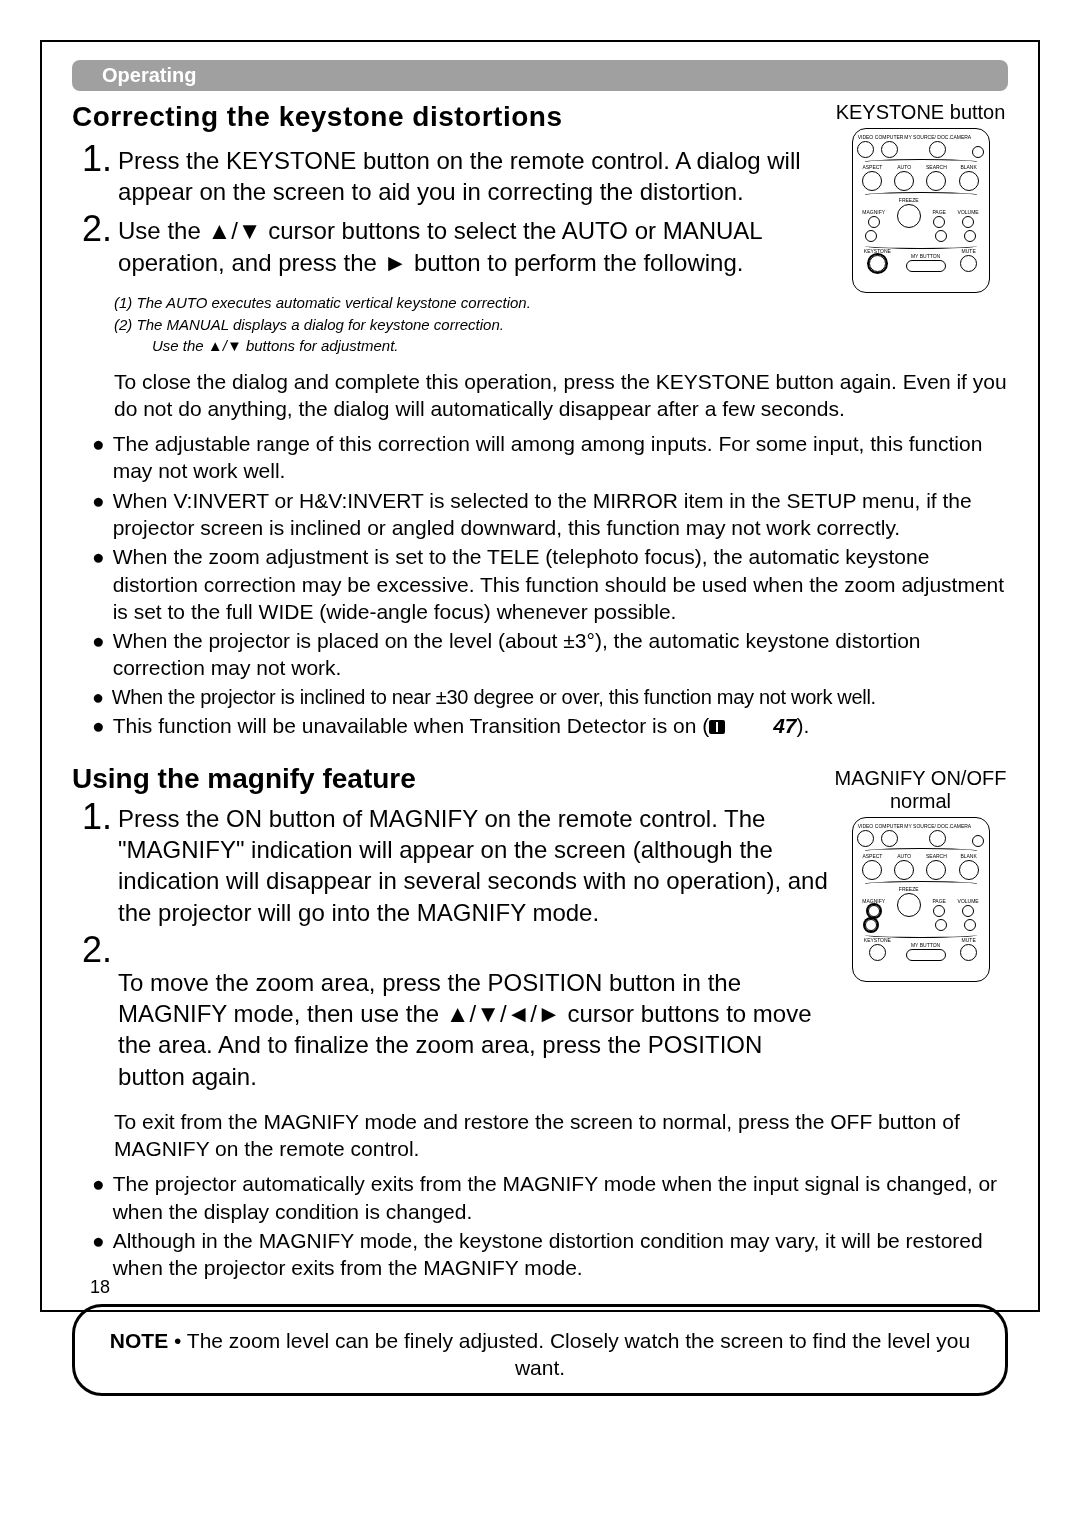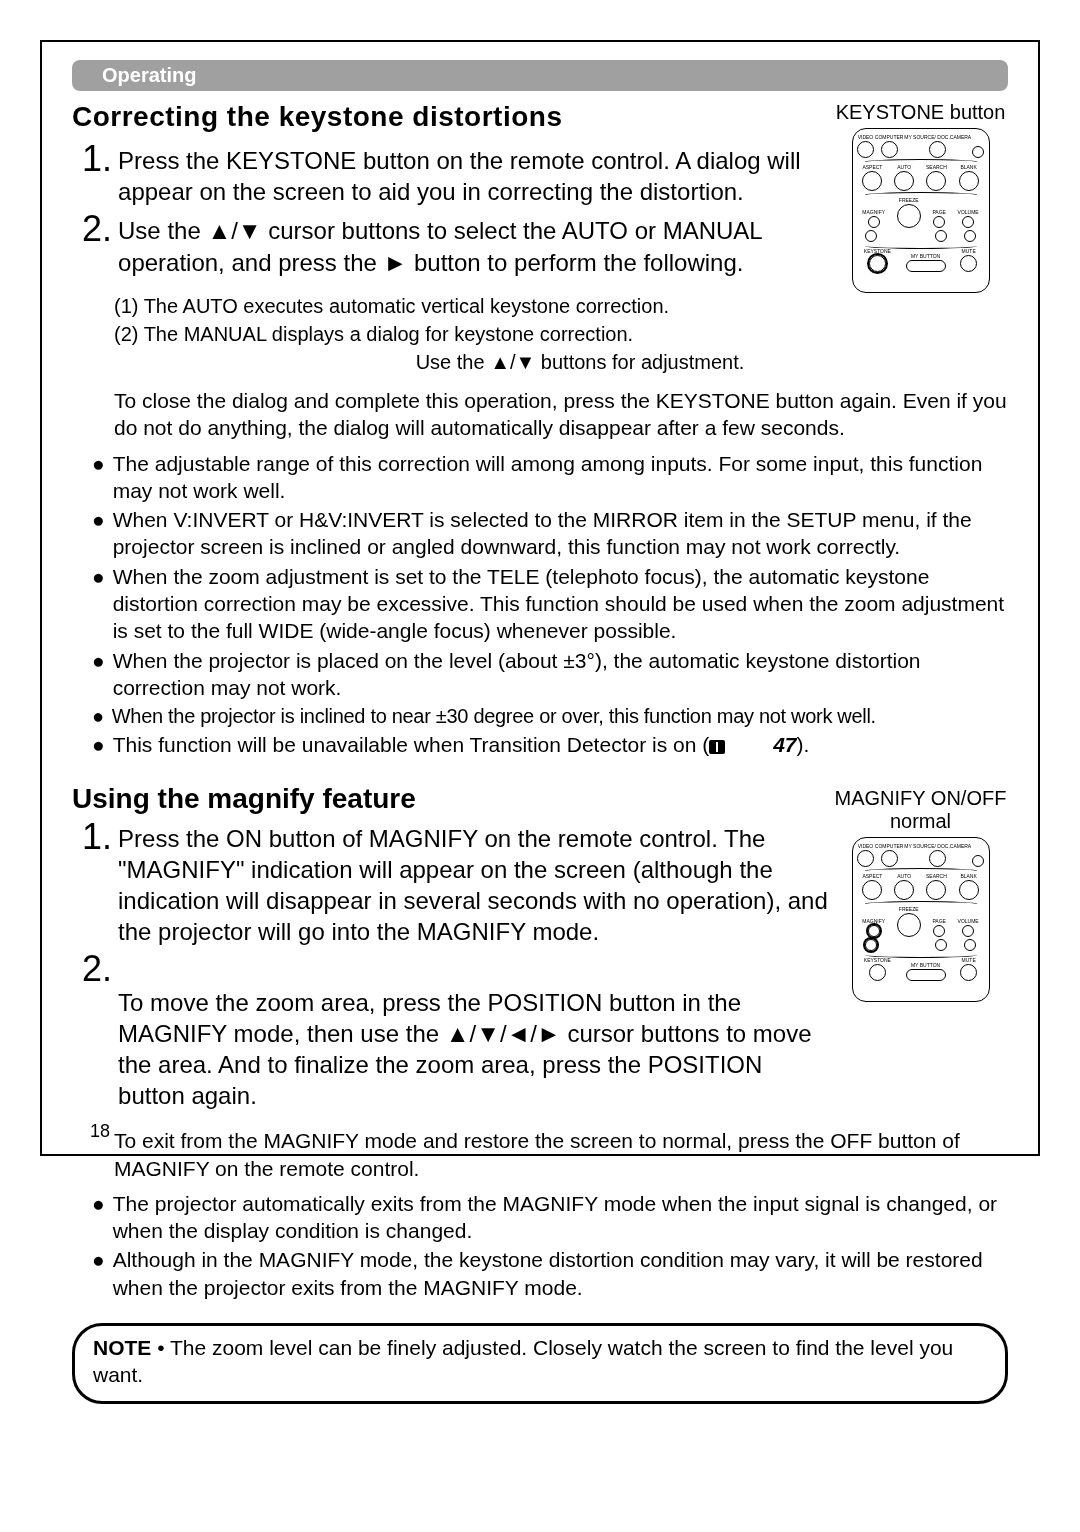--- a/index.html
+++ b/index.html
@@ -12,21 +12,21 @@
       background: #fff;
       width: 1080px;
       height: 1532px;
       position: relative;
       padding: 0;
     }
     .outer-frame {
       border: 2px solid #000;
       margin: 40px;
       width: 1000px;
-      height: 1116px;
+      height: 1272px;
       position: relative;
       padding: 18px 30px;
     }
     .section-header {
       background: #a0a0a0;
       border-radius: 8px;
       color: #fff;
       font-weight: bold;
       font-size: 20px;
       padding: 4px 20px 4px 30px;
@@ -64,23 +64,24 @@
       margin-right: 6px;
       line-height: 1;
     }
     .step-text {
       font-size: 24px;
       line-height: 1.3;
       padding-top: 4px;
     }
     .sub-item {
       padding-left: 42px;
-      font-size: 20px;
+      font-size: 15px;
       line-height: 1.3;
       margin-bottom: 2px;
+      font-style: italic;
     }
     .para {
       padding-left: 42px;
       font-size: 21px;
       line-height: 1.3;
       margin-top: 12px;
       margin-bottom: 8px;
     }
     .bullet {
       display: flex;
@@ -122,24 +123,25 @@
     }
     h3.section2 {
       font-size: 28px;
       font-weight: bold;
       margin-top: 22px;
       margin-bottom: 4px;
     }
     .note-box {
       border: 3px solid #000;
       border-radius: 30px;
-      padding: 8px 18px 12px;
+      padding: 20px 18px 12px;
       margin-top: 22px;
       font-size: 21px;
       line-height: 1.3;
+      text-align: center;
     }
     .note-label {
       font-weight: bold;
     }
     .page-num {
       position: absolute;
       bottom: 12px;
       left: 48px;
       font-size: 18px;
     }
@@ -314,21 +316,21 @@
               <div class="btn-label">MUTE</div>
               <div class="btn-circle"></div>
             </div>
         </div>
       </div>
     </div>
   </div>
 
   <div class="sub-item">(1)  The AUTO executes automatic vertical keystone correction.</div>
   <div class="sub-item">(2)  The MANUAL displays a dialog for keystone correction.</div>
-  <div class="sub-item" style="padding-left:80px;text-align:center;">Use the ▲/▼ buttons for adjustment.</div>
+  <div class="sub-item" style="padding-left:80px;">Use the ▲/▼ buttons for adjustment.</div>
 
   <div class="para">To close the dialog and complete this operation, press the KEYSTONE button again. Even if you do not do anything, the dialog will automatically disappear after a few seconds.</div>
 
   <div class="bullet">
       <span class="dot">●</span>
       <span>The adjustable range of this correction will among among inputs. For some input, this function may not work well.</span>
     </div>
   <div class="bullet">
       <span class="dot">●</span>
       <span>When V:INVERT or H&amp;V:INVERT is selected to the MIRROR item in the SETUP menu, if the projector screen is inclined or angled downward, this function may not work correctly.</span>

